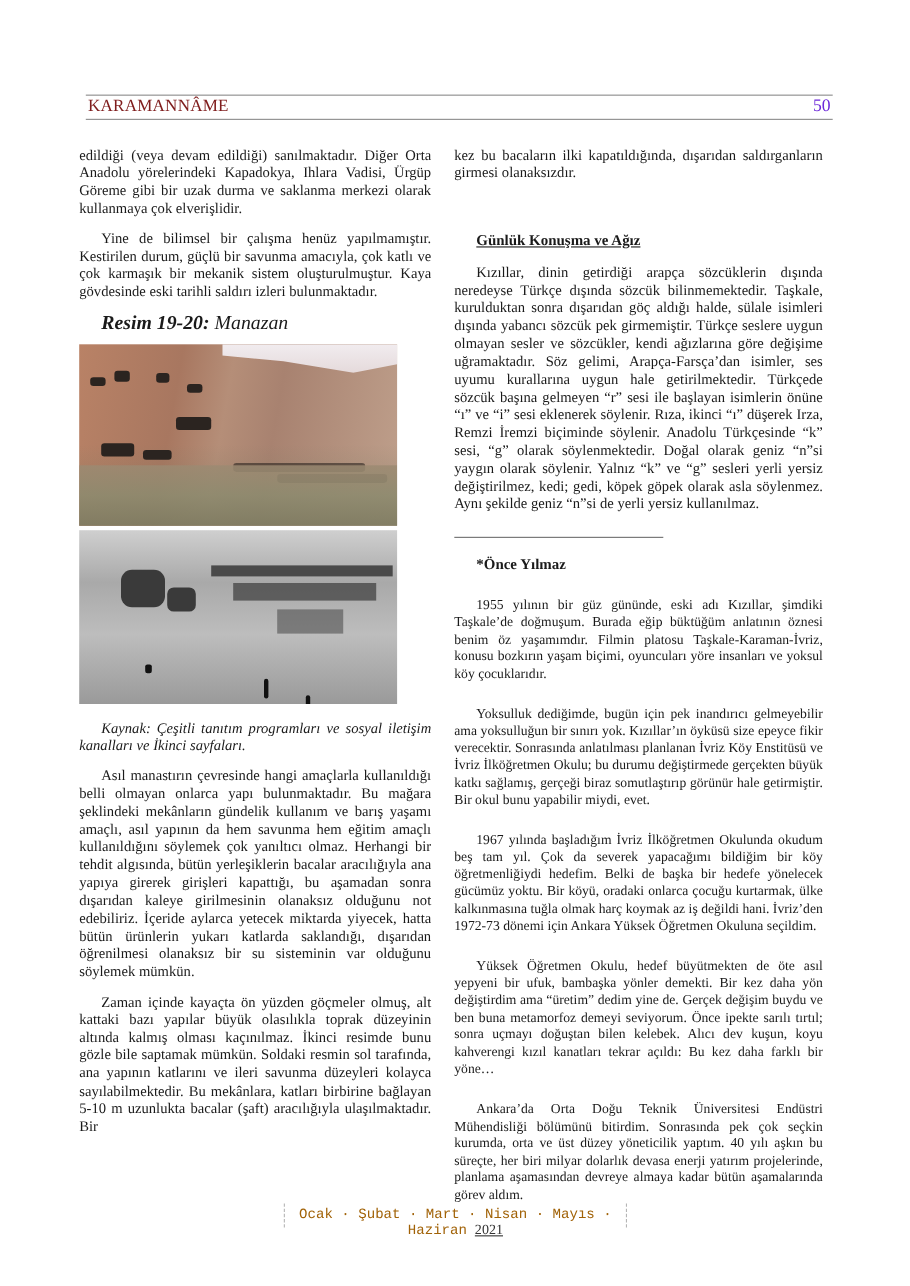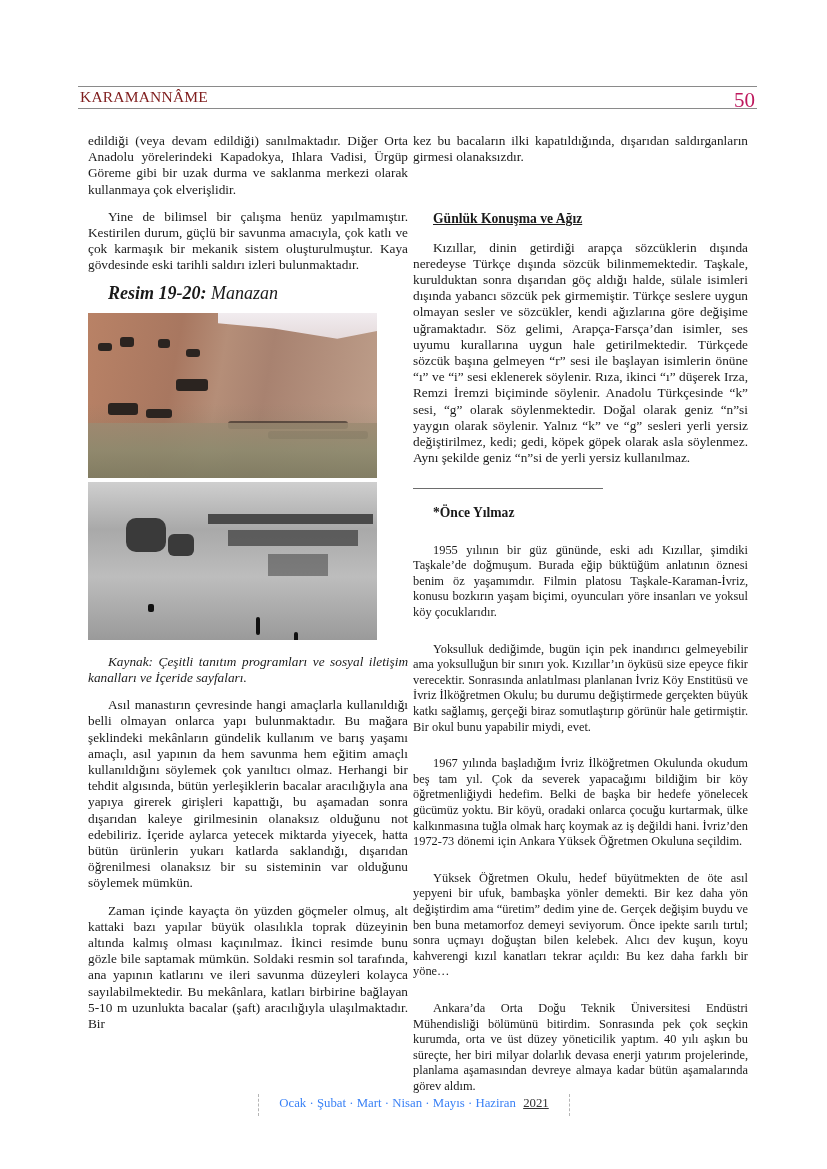--- a/index.html
+++ b/index.html
@@ -2,24 +2,24 @@
 <html><head>
 <meta charset="utf-8">
 <style>
   html, body { margin: 0; padding: 0; background: #ffffff; }
   body { width: 827px; height: 1169px; position: relative; overflow: hidden;
          font-family: "Liberation Serif", "DejaVu Serif", serif; color: #1a1a1a; }
   .hdr-line { position: absolute; left: 78px; width: 679px; height: 1px; background: #8a8a8a; }
   .hdr-line.top { top: 86px; }
   .hdr-line.bot { top: 108px; }
   .hdr-title { position: absolute; left: 80px; top: 88px; font-size: 15.5px; letter-spacing: 0.2px; color: #7f1d1d; }
-  .hdr-page { position: absolute; right: 72px; top: 88px; font-size: 21px; color: #be185d; }
+  .hdr-page { position: absolute; right: 72px; top: 88px; font-size: 16px; color: #6d28d9; }
 
   .col { position: absolute; font-size: 13.3px; line-height: 16.2px; text-align: justify; }
-  .col.left { left: 88px; top: 133px; width: 320px; }
+  .col.left { left: 72px; top: 133px; width: 320px; }
   .col.right { left: 413px; top: 133px; width: 335px; }
   .col p { margin: 0 0 11px 0; text-indent: 20px; hyphens: manual; }
   .col p.noindent { text-indent: 0; }
   .col p.small { font-size: 12.4px; line-height: 15.6px; margin-top: 21px; }
 
   .caption { margin: 0 0 12px 0; padding-left: 20px; font-size: 18px; }
   .caption b { font-style: italic; font-weight: bold; }
   .caption i { font-style: italic; }
 
   .photo { display: block; width: 289px; position: relative; overflow: hidden; }
@@ -38,21 +38,21 @@
   .photo.two .figure { position: absolute; width: 4px; height: 18px; background: #111; border-radius: 2px; }
 
   .section-head { margin: 46px 0 12px 20px; font-weight: bold; text-decoration: underline; font-size: 13.6px; }
   .sep { width: 190px; height: 1px; background: #6d6d6d; margin: 22px 0 16px 0; }
   .author { font-weight: bold; margin: 0 0 10px 20px; font-size: 13.6px; }
 
   .footer { position: absolute; top: 1096px; left: 258px; width: 312px; height: 22px; text-align: center;
             font-size: 12.8px; color: #8c8c8c; }
   .footer .vbar { position: absolute; top: -2px; width: 0; height: 22px; border-left: 1px dashed #b5b5b5; }
   .footer .vbar.l { left: 0; } .footer .vbar.r { right: 0; }
-  .footer .months { color: #3b82f6; }
+  .footer .months { color: #a16207; font-family: Liberation Mono, monospace; }
   .footer .year { color: #333; margin-left: 4px; text-decoration: underline; }
 </style>
 </head>
 <body>
 
 <div class="hdr-line top"></div>
 <div class="hdr-title">KARAMANNÂME</div>
 <div class="hdr-page">50</div>
 <div class="hdr-line bot"></div>
 
@@ -81,21 +81,21 @@
     <div class="ov" style="left:38px;top:36px;width:40px;height:34px;border-radius:10px;"></div>
     <div class="ov" style="left:80px;top:52px;width:26px;height:22px;border-radius:6px;"></div>
     <div class="roof"></div>
     <div class="ov" style="left:140px;top:48px;width:130px;height:16px;opacity:0.7;"></div>
     <div class="ov" style="left:180px;top:72px;width:60px;height:22px;opacity:0.5;"></div>
     <div class="figure" style="left:168px;top:135px;"></div>
     <div class="figure" style="left:206px;top:150px;height:10px;"></div>
     <div class="figure" style="left:60px;top:122px;width:6px;height:8px;"></div>
   </div>
 
-  <p class="noindent" style="margin-top:14px;font-style:italic;text-indent:20px;">Kaynak: Çeşitli tanıtım programları ve sosyal iletişim kanalları ve İçeride sayfaları.</p>
+  <p class="noindent" style="margin-top:14px;font-style:italic;text-indent:20px;">Kaynak: Çeşitli tanıtım programları ve sosyal iletişim kanalları ve İkinci sayfaları.</p>
   <p>Asıl manastırın çevresinde hangi amaçlarla kullanıldığı belli olmayan onlarca yapı bulunmaktadır. Bu mağara şeklindeki mekânların gündelik kullanım ve barış yaşamı amaçlı, asıl yapının da hem savunma hem eğitim amaçlı kullanıldığını söylemek çok yanıltıcı olmaz. Herhangi bir tehdit algısında, bütün yerleşiklerin bacalar aracılığıyla ana yapıya girerek girişleri kapattığı, bu aşamadan sonra dışarıdan kaleye girilmesinin olanaksız olduğunu not edebiliriz. İçeride aylarca yetecek miktarda yiyecek, hatta bütün ürünlerin yukarı katlarda saklandığı, dışarıdan öğrenilmesi olanaksız bir su sisteminin var olduğunu söylemek mümkün.</p>
   <p>Zaman içinde kayaçta ön yüzden göçmeler olmuş, alt kattaki bazı yapılar büyük olasılıkla toprak düzeyinin altında kalmış olması kaçınılmaz. İkinci resimde bunu gözle bile saptamak mümkün. Soldaki resmin sol tarafında, ana yapının katlarını ve ileri savunma düzeyleri kolayca sayılabilmektedir. Bu mekânlara, katları birbirine bağlayan 5-10 m uzunlukta bacalar (şaft) aracılığıyla ulaşılmaktadır. Bir</p>
 </div>
 
 <div class="col right">
   <p class="noindent">kez bu bacaların ilki kapatıldığında, dışarıdan saldırganların girmesi olanaksızdır.</p>
   <div class="section-head">Günlük Konuşma ve Ağız</div>
   <p>Kızıllar, dinin getirdiği arapça sözcüklerin dışında neredeyse Türkçe dışında sözcük bilinmemektedir. Taşkale, kurulduktan sonra dışarıdan göç aldığı halde, sülale isimleri dışında yabancı sözcük pek girmemiştir.  Türkçe seslere uygun olmayan sesler ve sözcükler, kendi ağızlarına göre değişime uğramaktadır. Söz gelimi, Arapça-Farsça’dan isimler, ses uyumu kurallarına uygun hale getirilmektedir. Türkçede sözcük başına gelmeyen “r” sesi ile başlayan isimlerin önüne “ı” ve “i” sesi eklenerek söylenir. Rıza, ikinci “ı” düşerek Irza, Remzi İremzi biçiminde söylenir. Anadolu Türkçesinde “k” sesi, “g” olarak söylenmektedir. Doğal olarak geniz “n”si yaygın olarak söylenir. Yalnız “k” ve “g” sesleri yerli yersiz değiştirilmez, kedi; gedi, köpek göpek olarak asla söylenmez. Aynı şekilde geniz “n”si de yerli yersiz kullanılmaz.</p>
   <div class="sep"></div>
   <div class="author">*Önce Yılmaz</div>

